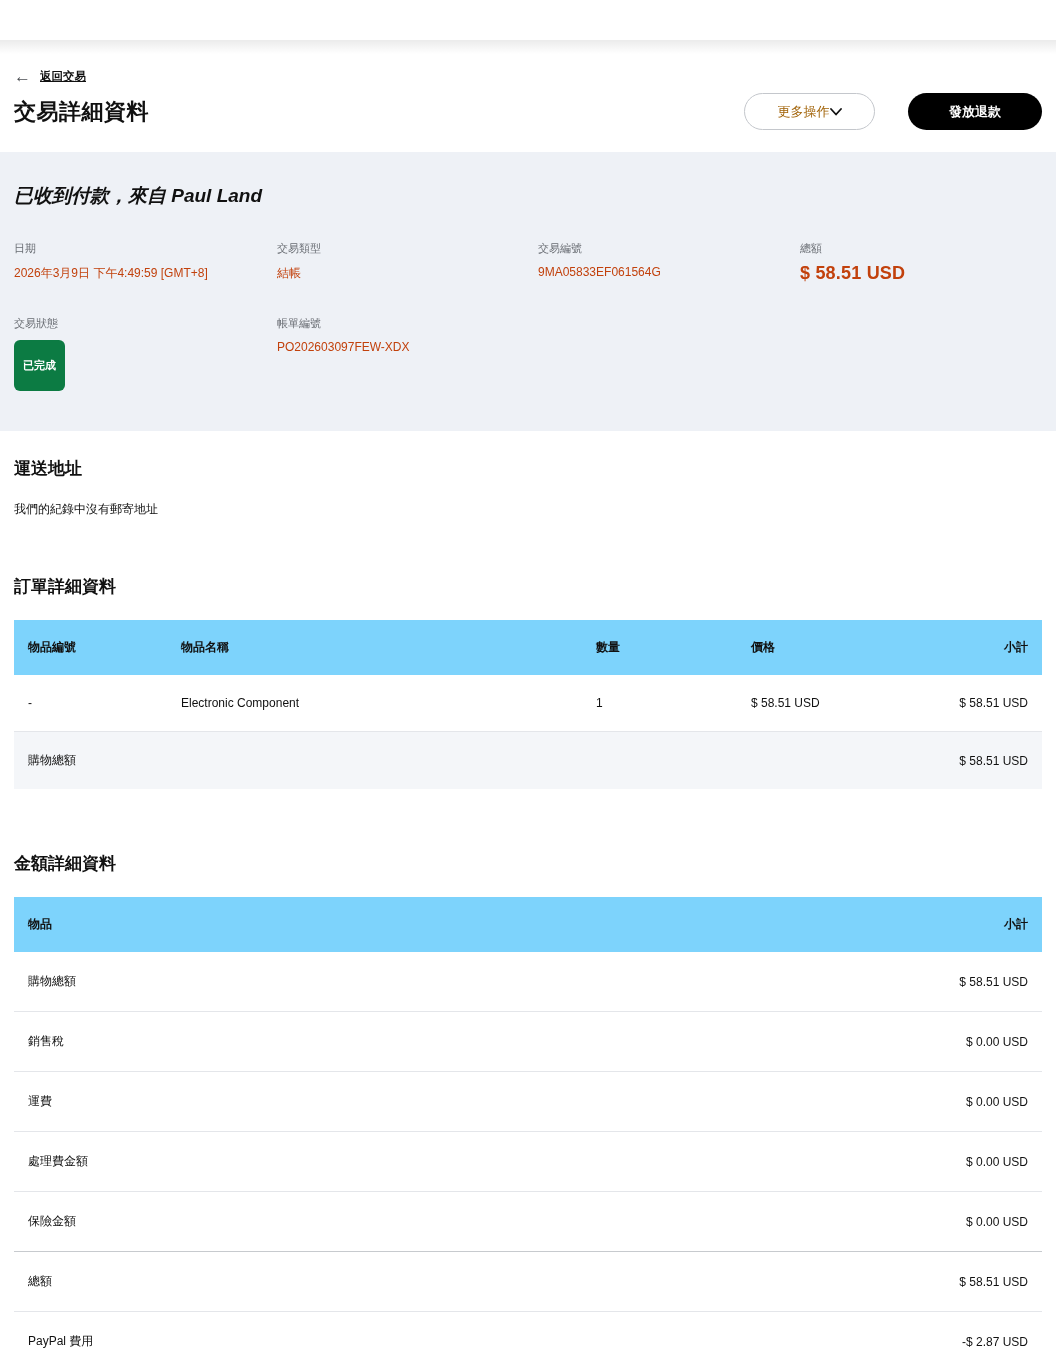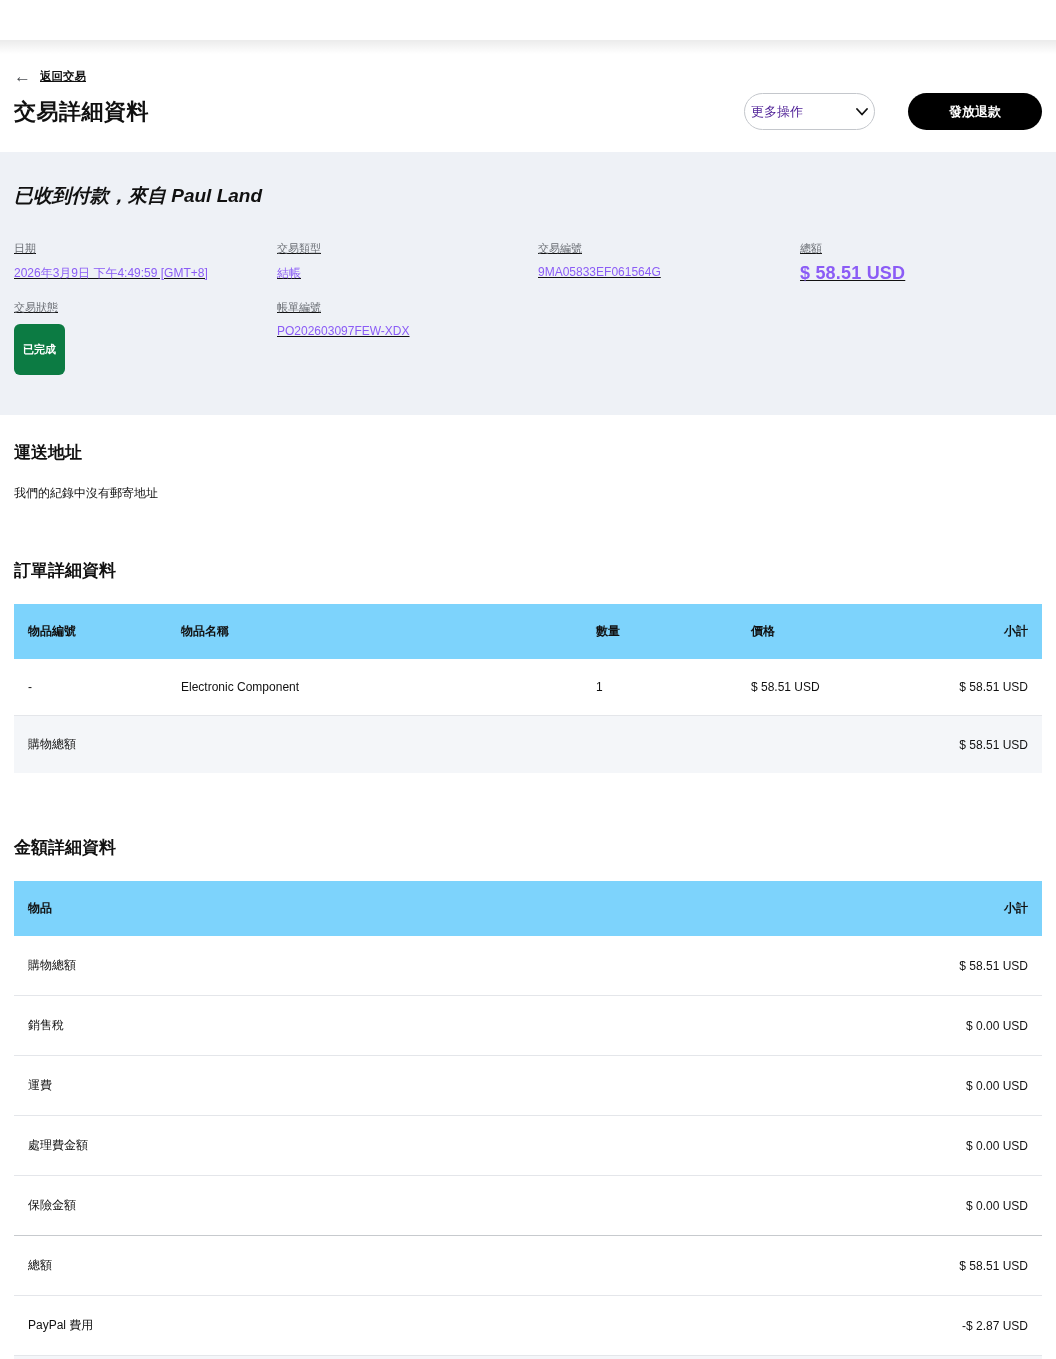--- a/index.html
+++ b/index.html
@@ -13,29 +13,29 @@
   .container{padding:0 14px;}
   
   .back-row{display:flex;align-items:center;gap:9px;margin-top:14px;font-size:12px;}
   .back-arrow{font-size:17px;color:#4a4d52;line-height:1;cursor:pointer;}
   .back-link{font-size:11.5px;font-weight:700;color:#111;text-decoration:underline;cursor:pointer;}
   
   .title-row{display:flex;justify-content:space-between;align-items:center;margin-top:8px;}
   .page-title{font-size:22px;font-weight:700;margin:0;letter-spacing:.5px;}
   .actions{display:flex;align-items:center;}
   .btn{height:37px;border-radius:19px;font-size:13px;display:inline-flex;align-items:center;justify-content:center;cursor:pointer;font-family:inherit;box-sizing:border-box;}
-  .btn-outline{background:#fff;border:1px solid #c4c7cc;width:131px;color:#4c1d95;justify-content:space-between;}
+  .btn-outline{background:#fff;border:1px solid #c4c7cc;width:131px;color:#a16207;}
   .btn-primary{background:#000;color:#fff;border:none;width:134px;font-weight:700;margin-left:33px;}
   .chev{width:12px;height:8px;display:inline-block;}
   
   .hero{margin:22px -14px 0;background:#eef1f6;padding:23px 14px 40px;}
   .hero h2{font-size:19px;font-weight:700;margin:8px 0 32px;font-style:italic;}
-  .hero-grid{display:grid;grid-template-columns:263px 261px 262px 1fr;row-gap:16px;text-decoration:underline;}
+  .hero-grid{display:grid;grid-template-columns:263px 261px 262px 1fr;row-gap:32px;}
   .f-label{font-size:11px;color:#6a6e74;margin-bottom:9px;}
-  .f-value{font-size:12px;color:#8b5cf6;}
+  .f-value{font-size:12px;color:#c2410c;}
   .f-value.big{font-size:18px;font-weight:800;letter-spacing:.2px;margin-top:-2px;}
   .badge{display:inline-block;background:#0c7b43;color:#fff;font-size:11px;font-weight:600;padding:18px 9px;border-radius:6px;}
   
   .sec-h{font-size:17px;font-weight:700;margin:0;}
   .shipping{margin-top:26px;}
   .shipping p{margin:21px 0 0;font-size:12px;}
   .order-sec{margin-top:57px;}
   .amounts-sec{margin-top:63px;}
   table{width:100%;border-collapse:collapse;font-size:12px;margin-top:22px;}
   thead th{background:#7dd3fc;text-align:left;font-weight:700;padding:19px 14px;}

